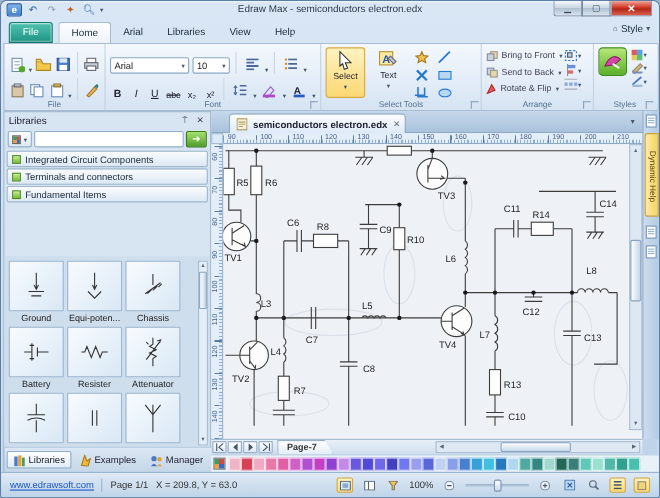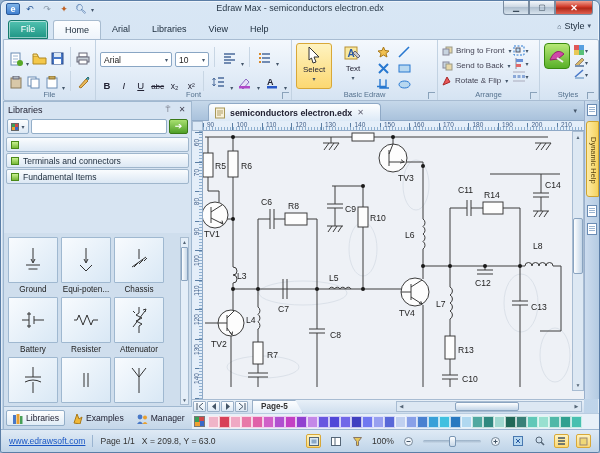--- a/index.html
+++ b/index.html
@@ -86,21 +86,21 @@
   #statusbar .link { color:#1a56c4; text-decoration:underline; }
   #statusbar .ssep { width:1px; height:12px; background:#9ab4d0; }
   .spacer { flex:1; }
   .sbtn { width:15px; height:14px; border-radius:2px; display:flex; align-items:center; justify-content:center; }
   .sbtn.hl { background:linear-gradient(#fef3c0,#fcd872); border:1px solid #d8a838; }
   .slider { width:58px; height:3px; background:linear-gradient(#9ab0c6,#c8d8e8); border-radius:2px; position:relative; }
   .sthumb { position:absolute; left:26px; top:-4px; width:7px; height:11px; background:linear-gradient(#fdfeff,#c8d8e8); border:1px solid #7a96b4; border-radius:2px; }
   
   #doctabrow { position:absolute; left:191px; top:100px; width:407px; height:20px;
                background:linear-gradient(#c6d8ea,#a9c2dc); border-bottom:1px solid #8fa9c6; }
-  .doctab { position:absolute; left:16px; top:2px; height:18px; padding:0 16px 0 6px; display:flex; align-items:center; gap:5px;
+  .doctab { position:absolute; left:16px; top:2px; height:18px; padding:0 4px 0 6px; display:flex; align-items:center; gap:5px;
             background:linear-gradient(#fdfeff,#dce9f6); border:1px solid #8fa9c6; border-bottom:none; border-radius:4px 4px 0 0;
             font-size:8.8px; font-weight:bold; color:#223; }
   .doctab .x { font-size:8px; color:#667; font-weight:normal; }
   .doccaret { position:absolute; right:22px; top:6px; font-size:7px; color:#44566a; }
   #corner { position:absolute; left:191px; top:120px; width:11px; height:10px; background:#dce9f6; border:1px solid #a8bcd2; }
   #hruler { position:absolute; left:202px; top:120px; width:381px; height:10px; background:#e4eef9; border-bottom:1px solid #8fa9c6;
             background-image:repeating-linear-gradient(90deg,#8fb0d0 0 1px,transparent 1px 3px),repeating-linear-gradient(90deg,#5a7ea4 0 1px,transparent 1px 29.5px);
             background-size:100% 3px,100% 7px; background-position:bottom left,bottom left; background-repeat:repeat-x; }
   .hnum { position:absolute; top:0px; font-size:6.5px; color:#44618a; }
   #vruler { position:absolute; left:191px; top:130px; width:11px; height:268px; background:#e4eef9; border-right:1px solid #8fa9c6;
@@ -346,21 +346,21 @@
                 <rect x="1" y="1" width="11" height="7" fill="#b8d8f0" stroke="#2878d0"></rect>
               </svg>
             </span>
           <span class="ri">
               <svg width="13" height="9">
                 <ellipse cx="6.5" cy="4.5" rx="5.5" ry="3.5" fill="#b8d8f0" stroke="#2878d0"></ellipse>
               </svg>
             </span>
         </div>
       </div>
-      <div class="glabel">Basic Edraw</div>
+      <div class="glabel">Select Tools</div>
       <div class="glaunch"></div>
     </div>
 
     <div class="rgroup" style="width:102px;">
       <div style="display:flex; gap:2px;">
         <div>
           <div class="arr-item">
             <svg width="11" height="10">
                 <rect x="4" y="1" width="6" height="6" fill="#e8d8a8" stroke="#998"></rect>
                 <rect x="1" y="3" width="6" height="6" fill="#c8d4e0" stroke="#889"></rect>
@@ -464,20 +464,21 @@
     <div class="searchrow">
       <span class="libsel">
           <span class="cube4"></span>
           <span class="caret">▾</span>
         </span>
       <input value="" style="">
       <span class="gobtn">➔</span>
     </div>
     <div class="accitem">
         <span class="cubeg"></span>
+        <span>Integrated Circuit Components</span>
       </div>
     <div class="accitem">
         <span class="cubeg"></span>
         <span>Terminals and connectors</span>
       </div>
     <div class="accitem">
         <span class="cubeg"></span>
         <span>Fundamental Items</span>
       </div>
 
@@ -787,21 +788,21 @@
     <span class="navb">
         <svg width="6" height="7">
           <path d="M1,0 L5,3.5 L1,7 z" fill="#456"></path>
         </svg>
       </span>
     <span class="navb">
         <svg width="8" height="7">
           <path d="M7,0 v7 M1,0 L5,3.5 L1,7" fill="none" stroke="#456"></path>
         </svg>
       </span>
-    <span class="pagetab">Page-5</span>
+    <span class="pagetab">Page-7</span>
   </div>
   <div id="hscroll">
     <span class="a">◀</span>
     <div class="thumb"></div>
     <span class="a rt">▶</span>
   </div>
 
   <div id="paletterow">
     <span class="palicon"></span>
     <div style="display:flex;">

